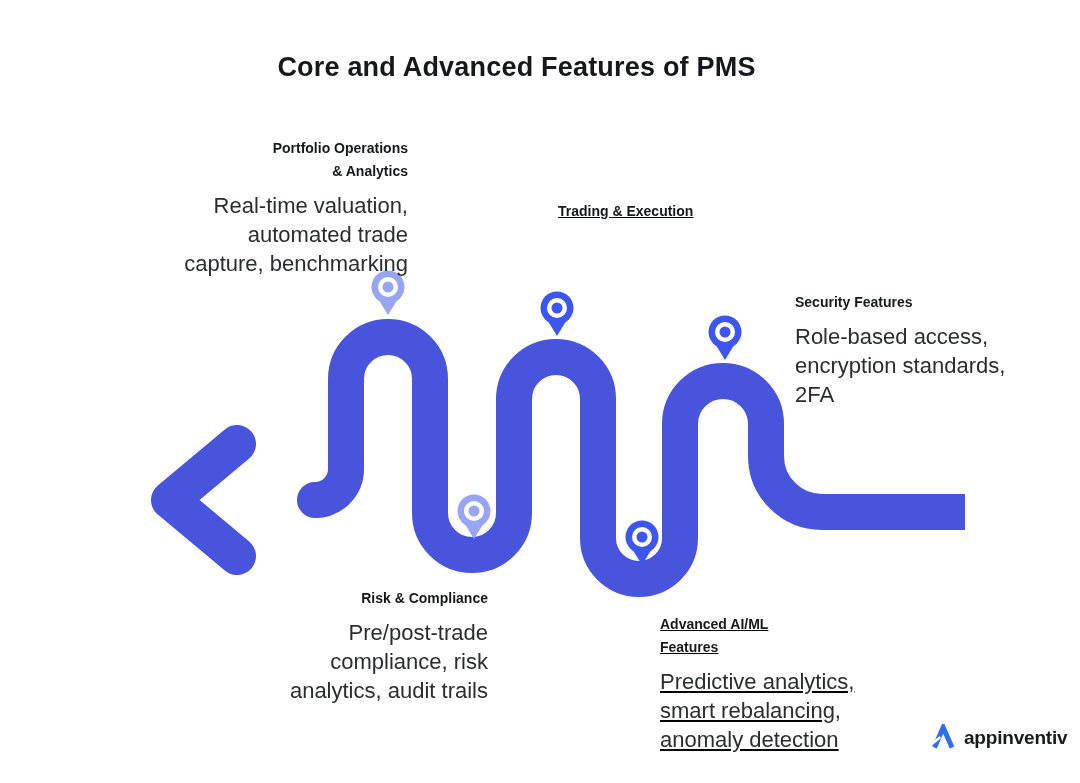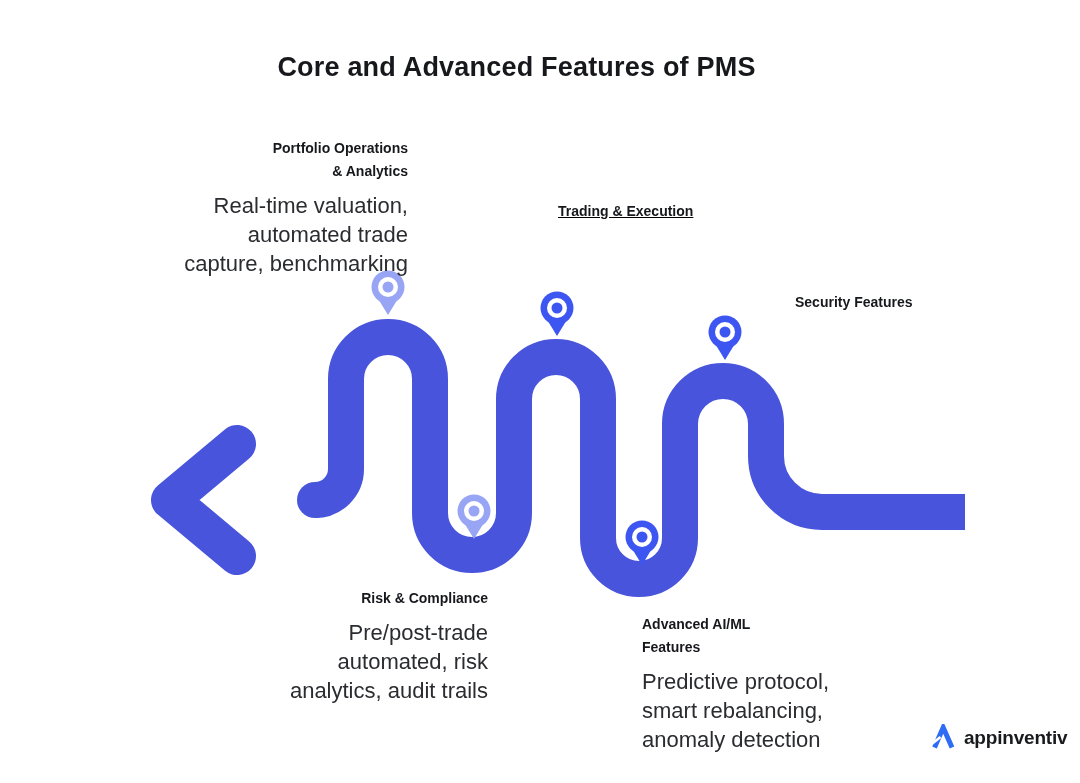--- a/index.html
+++ b/index.html
@@ -100,33 +100,36 @@
 automated trade
 capture, benchmarking</div>
 </div>
 
 <div class="feature" style="top:200px;left:558px;text-decoration:underline;">
   <div class="heading">Trading &amp; Execution</div>
 </div>
 
 <div class="feature" style="top:291px;left:795px;">
   <div class="heading">Security Features</div>
+  <div class="body">Role-based access,
+encryption standards,
+2FA</div>
 </div>
 
 <div class="feature align-right" style="top:587px;right:592px;">
   <div class="heading">Risk &amp; Compliance</div>
   <div class="body">Pre/post-trade
-automated, risk
+compliance, risk
 analytics, audit trails</div>
 </div>
 
-<div class="feature" style="top:613px;left:642px;">
+<div class="feature" style="top:613px;left:660px;text-decoration:underline;">
   <div class="heading">Advanced AI/ML
 Features</div>
-  <div class="body">Predictive protocol,
+  <div class="body">Predictive analytics,
 smart rebalancing,
 anomaly detection</div>
 </div>
 
 <div class="logo">
   <svg class="logo-mark" width="27" height="27" viewBox="0 0 27 27" aria-hidden="true">
     <path class="tri" d="M 4.5 23.5 L 13.2 3.5 L 22 23.5"></path>
     <path class="notch" d="M 1 20.5 L 10.5 13"></path>
   </svg>
   <span class="logo-text">appinventiv</span>

